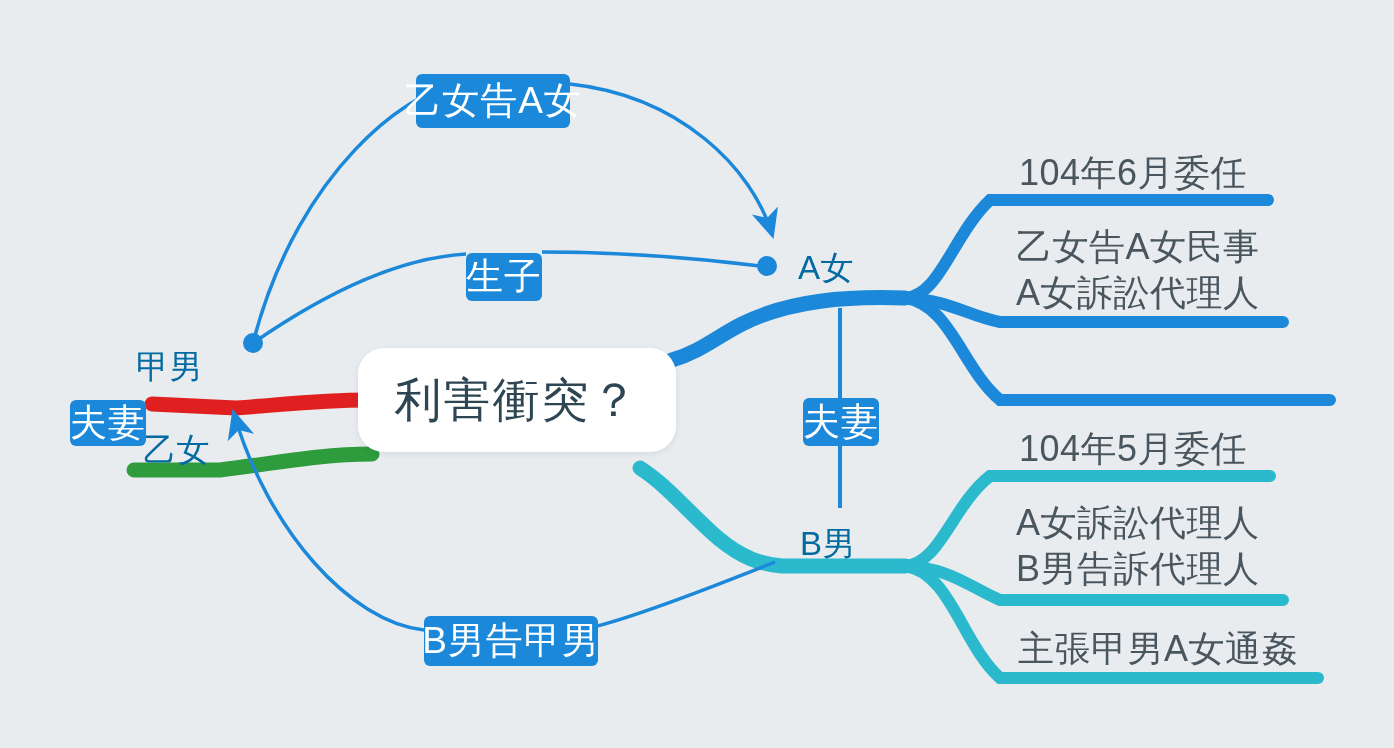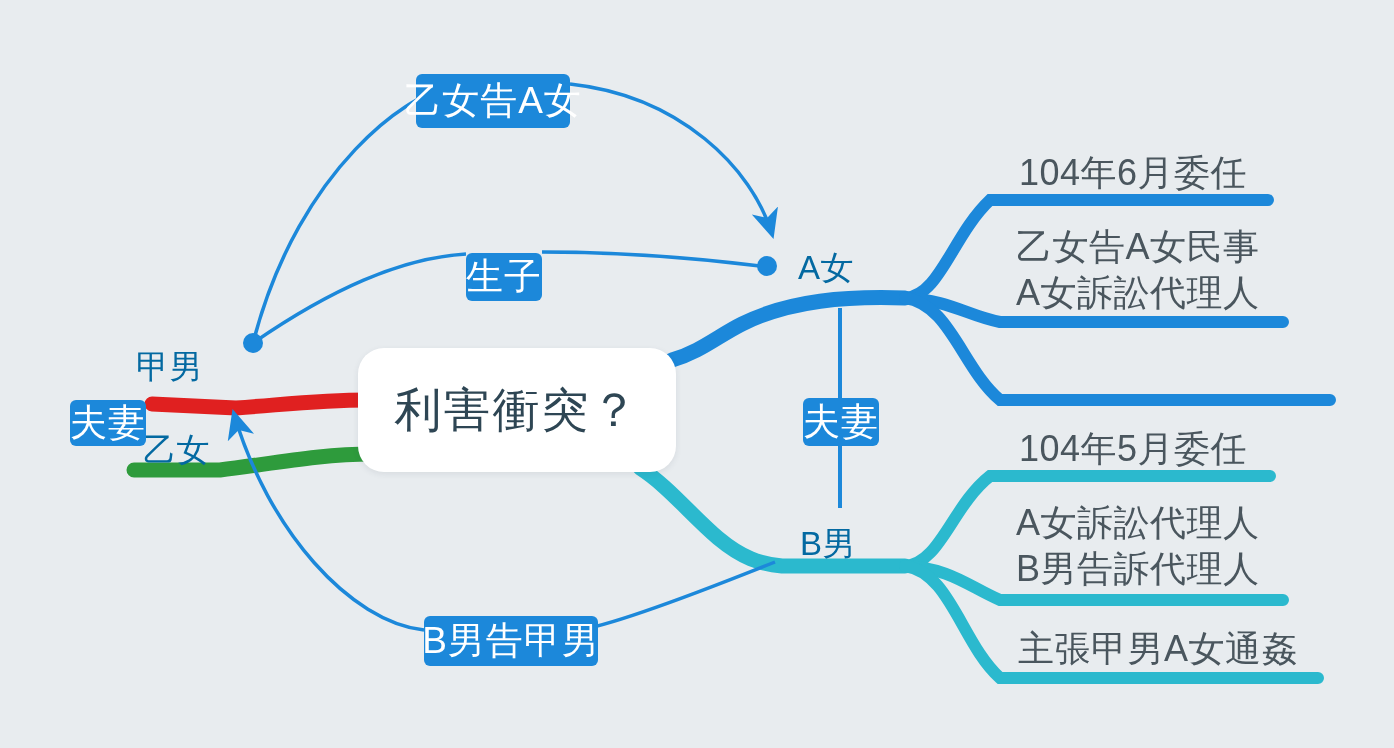--- a/index.html
+++ b/index.html
@@ -37,21 +37,21 @@
     color: #0369a1;
     font-size: 33px;
     white-space: pre;
     letter-spacing: 0.5px;
   }
   .center-node {
     position: absolute;
     left: 358px;
     top: 348px;
     width: 318px;
-    height: 124px;
+    height: 104px;
     background: #ffffff;
     border-radius: 26px;
     box-shadow: 0 2px 6px rgba(40,60,80,0.09);
     display: flex;
     align-items: center;
     justify-content: center;
   }
   .center-text {
     color: #2e4654;
     font-size: 47px;

